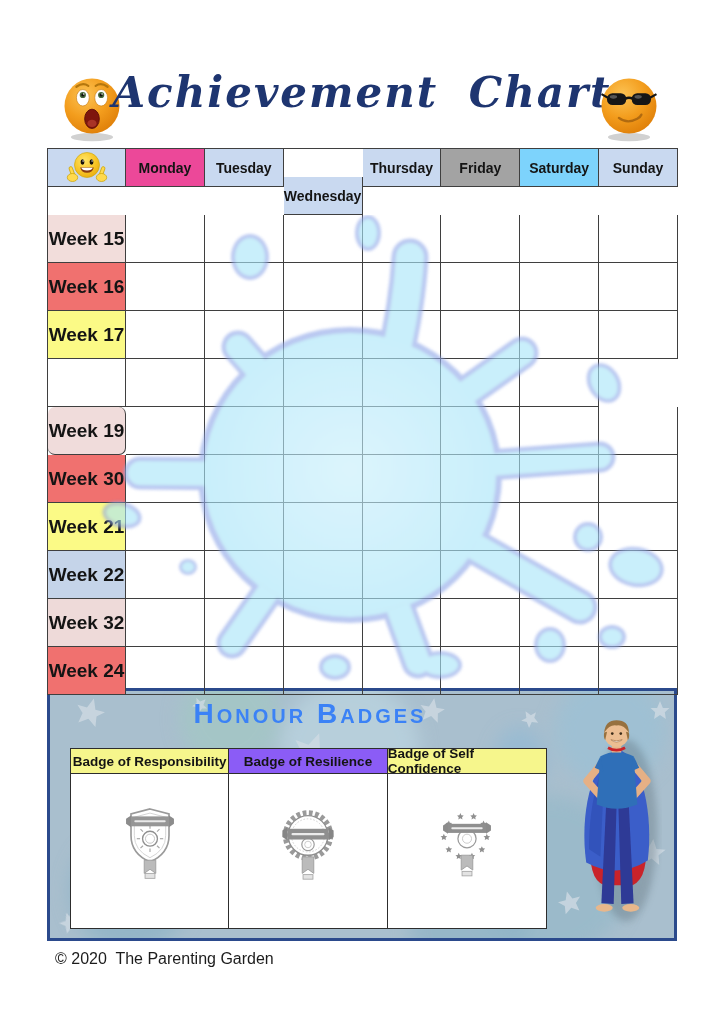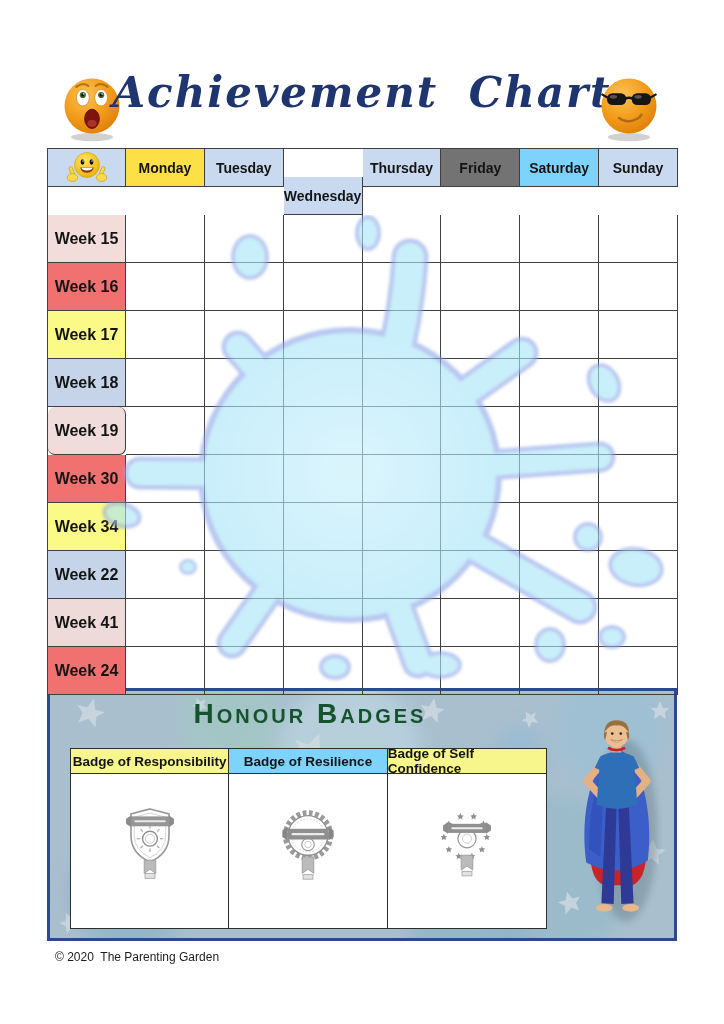--- a/index.html
+++ b/index.html
@@ -19,46 +19,46 @@
   .splash{position:absolute;left:80px;top:215px;width:600px;height:480px;z-index:4;
           opacity:.62;pointer-events:none;}
 
   
   .chart-table{position:absolute;left:47px;top:148px;width:630px;z-index:2;
                border-top:1px solid #3f3f3f;border-left:1px solid #3f3f3f;}
   .trow{display:grid;grid-template-columns:78px repeat(7,1fr);}
   .tcell{border-right:1px solid #3f3f3f;border-bottom:1px solid #3f3f3f;height:47px;
          display:flex;align-items:center;justify-content:center;background:transparent;}
   .thead .tcell{height:37px;font-weight:bold;font-size:14px;color:#141414;}
-  .tcell.wlabel{font-weight:bold;font-size:16px;color:#141414;}
+  .tcell.wlabel{font-weight:bold;font-size:19px;color:#141414;}
   .corner svg{width:44px;height:36px;}
 
   
   .badge-box{position:absolute;left:47px;top:688px;width:630px;height:253px;z-index:1;
              border:3px solid #2b4a8c;box-sizing:border-box;overflow:hidden;}
   .star-bg{position:absolute;left:0;top:0;width:624px;height:247px;}
   .badge-title{position:absolute;left:0;top:7px;width:520px;margin:0;text-align:center;
                font-variant:small-caps;font-weight:800;font-size:28px;letter-spacing:3px;
-               color:#14532d;}
+               color:#3b82f6;}
   .badge-table{position:absolute;left:20px;top:57px;width:477px;
                border:1px solid #2d2d2d;box-sizing:border-box;}
   .badge-head{display:grid;grid-template-columns:repeat(3,1fr);}
   .badge-head .bcell{height:24px;display:flex;align-items:center;justify-content:center;
                font-weight:bold;font-size:13.5px;color:#141414;
                border-right:1px solid #2d2d2d;border-bottom:1px solid #2d2d2d;}
   .badge-body{display:grid;grid-template-columns:repeat(3,1fr);}
   .badge-body .bcell{height:154px;background:#ffffff;display:flex;align-items:center;
                justify-content:center;border-right:1px solid #2d2d2d;}
   .badge-head .bcell:last-child,.badge-body .bcell:last-child{border-right:none;}
   .badge-body svg{width:58px;height:76px;margin-top:-18px;}
   .boy{position:absolute;right:12px;bottom:1px;width:90px;height:225px;}
   .boy svg{width:100%;height:100%;}
 
   
-  .copyright{position:absolute;left:55px;top:950px;font-size:12px;color:#1c1c1c;
+  .copyright{position:absolute;left:55px;top:950px;font-size:16px;color:#1c1c1c;
              white-space:pre;}
 </style>
 </head>
 <body>
 
 <div class="page">
 
   <div class="doc-header">
     <span class="emoji emoji-left">
       <svg viewBox="0 0 72 76">
@@ -198,25 +198,25 @@
           <circle cx="22" cy="15" r="12.5" fill="url(#yg)" stroke="#caa200" stroke-width=".6"></circle>
           <ellipse cx="17.5" cy="12" rx="1.9" ry="2.7" fill="#14100a"></ellipse>
           <ellipse cx="26.5" cy="12" rx="1.9" ry="2.7" fill="#14100a"></ellipse>
           <circle cx="18.1" cy="11" r=".7" fill="#fff"></circle>
             <circle cx="27.1" cy="11" r=".7" fill="#fff"></circle>
           <path d="M15.2 17.5 A7 7 0 0 0 28.8 17.5 Z" fill="#8a3c10"></path>
           <path d="M16.4 17.8 h11.2 a5.6 2.6 0 0 1 -11.2 0 Z" fill="#ffffff"></path>
         </svg>
       </div>
 
-    <div class="tcell" style="background: #fde047;">Monday</div>
+    <div class="tcell" style="background: #ec4899;">Monday</div>
         <div class="tcell" style="background: rgb(201, 217, 240);">Tuesday</div>
         <div class="tcell" style="background: rgb(201, 217, 240); margin-top: 28px;">Wednesday</div>
         <div class="tcell" style="background: rgb(201, 217, 240); text-align: right;">Thursday</div>
-        <div class="tcell" style="background: #737373;">Friday</div>
+        <div class="tcell" style="background: #a3a3a3;">Friday</div>
         <div class="tcell" style="background: #7dd3fc;">Saturday</div>
         <div class="tcell" style="background: rgb(201, 217, 240);">Sunday</div>
       </div>
     <div id="week-rows">
         <div class="trow">
           <div class="tcell wlabel" style="background: rgb(242, 221, 219);">Week 15</div>
           <div class="tcell"></div>
           <div class="tcell"></div>
           <div class="tcell"></div>
           <div class="tcell"></div>
@@ -238,21 +238,20 @@
           <div class="tcell wlabel" style="background: rgb(251, 250, 134);">Week 17</div>
           <div class="tcell"></div>
           <div class="tcell"></div>
           <div class="tcell"></div>
           <div class="tcell"></div>
           <div class="tcell"></div>
           <div class="tcell"></div>
           <div class="tcell"></div>
         </div>
         <div class="trow">
-          <div class="tcell wlabel" style="background: rgb(197, 212, 233);">Week 18</div>
           <div class="tcell"></div>
           <div class="tcell"></div>
           <div class="tcell"></div>
           <div class="tcell"></div>
           <div class="tcell"></div>
           <div class="tcell"></div>
           <div class="tcell"></div>
         </div>
         <div class="trow">
           <div class="tcell wlabel" style="background: rgb(240, 220, 219); border-radius: 7px;">Week 19</div>
@@ -268,41 +267,41 @@
           <div class="tcell wlabel" style="background: rgb(240, 113, 111);">Week 30</div>
           <div class="tcell"></div>
           <div class="tcell"></div>
           <div class="tcell"></div>
           <div class="tcell"></div>
           <div class="tcell"></div>
           <div class="tcell"></div>
           <div class="tcell"></div>
         </div>
         <div class="trow">
-          <div class="tcell wlabel" style="background: rgb(251, 250, 134);">Week 34</div>
+          <div class="tcell wlabel" style="background: rgb(251, 250, 134);">Week 21</div>
           <div class="tcell"></div>
           <div class="tcell"></div>
           <div class="tcell"></div>
           <div class="tcell"></div>
           <div class="tcell"></div>
           <div class="tcell"></div>
           <div class="tcell"></div>
         </div>
         <div class="trow">
           <div class="tcell wlabel" style="background: rgb(197, 212, 233);">Week 22</div>
           <div class="tcell"></div>
           <div class="tcell"></div>
           <div class="tcell"></div>
           <div class="tcell"></div>
           <div class="tcell"></div>
           <div class="tcell"></div>
           <div class="tcell"></div>
         </div>
         <div class="trow">
-          <div class="tcell wlabel" style="background: rgb(238, 218, 217);">Week 41</div>
+          <div class="tcell wlabel" style="background: rgb(238, 218, 217);">Week 32</div>
           <div class="tcell"></div>
           <div class="tcell"></div>
           <div class="tcell"></div>
           <div class="tcell"></div>
           <div class="tcell"></div>
           <div class="tcell"></div>
           <div class="tcell"></div>
         </div>
         <div class="trow">
           <div class="tcell wlabel" style="background: rgb(240, 113, 111);">Week 24</div>
@@ -354,21 +353,21 @@
         <use href="#st" transform="translate(20,232) rotate(-20) scale(1.1)"></use>
         <use href="#st" transform="translate(610,20) scale(1.0)"></use>
       </g>
     </svg>
 
     <h2 class="badge-title">Honour Badges</h2>
 
     <div class="badge-table">
       <div class="badge-head" id="badge-headers">
           <div class="bcell" style="background: rgb(246, 246, 140);">Badge of Responsibility</div>
-          <div class="bcell" style="background: #7dd3fc;">Badge of Resilience</div>
+          <div class="bcell" style="background: #8b5cf6;">Badge of Resilience</div>
           <div class="bcell" style="background: rgb(246, 246, 140);">Badge of Self Confidence</div>
         </div>
       <div class="badge-body" id="badge-cells">
           <div class="bcell">
             <svg viewBox="0 0 70 92">
     <path d="M35 6 L58 12 V38 Q58 60 35 70 Q12 60 12 38 V12 Z" fill="#ffffff" stroke="#9a9a9a" stroke-width="2"></path>
     <path d="M35 11 L54 16 V38 Q54 56 35 65 Q16 56 16 38 V16 Z" fill="none" stroke="#cccccc"></path>
     <g stroke="#a8a8a8" stroke-width="1.4">
       <path d="M35 30 V26"></path>
                 <path d="M35 54 V58"></path>

